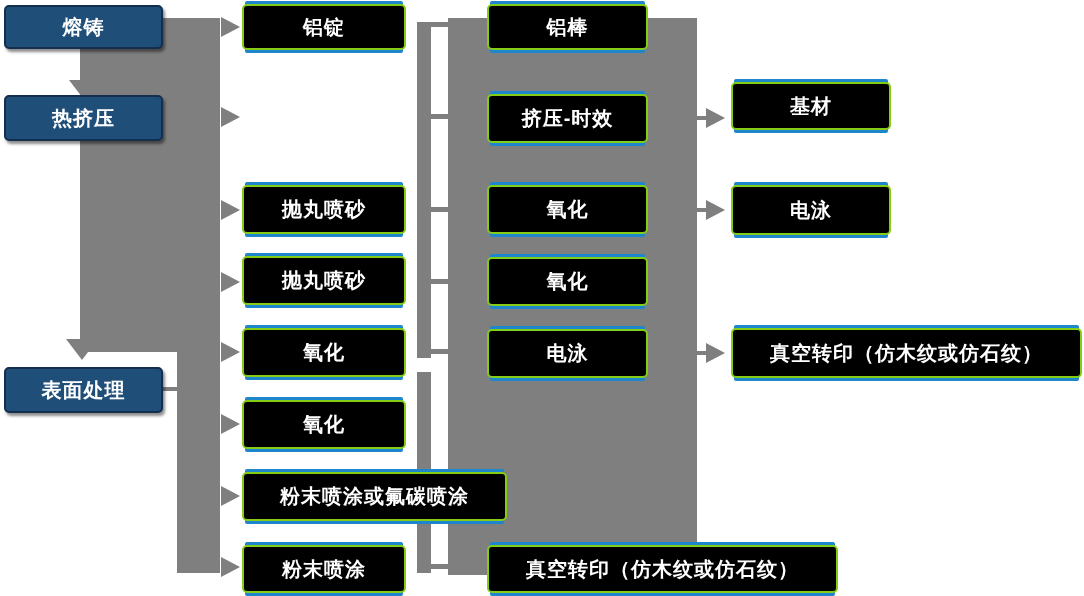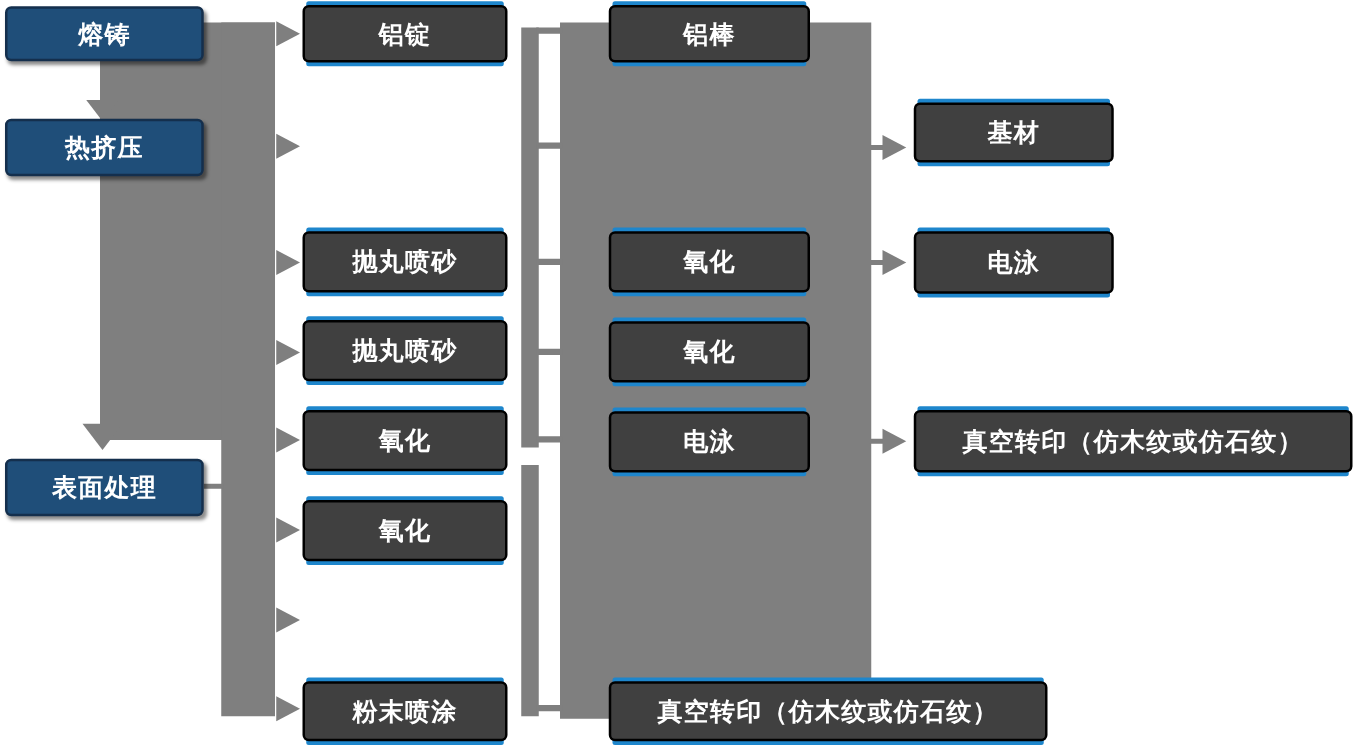--- a/index.html
+++ b/index.html
@@ -11,21 +11,21 @@
   .node{
     position:absolute;display:flex;align-items:center;justify-content:center;
     color:#ffffff;font-weight:bold;font-size:20px;letter-spacing:1px;
     border-radius:5px;z-index:2;box-sizing:border-box;white-space:nowrap;
   }
   .dark{
     background:#1F4E79;border:2px solid #142F4D;
     box-shadow:2px 3px 3px rgba(0,0,0,0.45);
   }
   .bright{
-    background:#404040;border:2px solid #000000;
+    background:#000000;border:2px solid #84cc16;
     box-shadow:0 -6px 0 -3px #1E86CC, 0 6px 0 -3px #1E86CC;
   }
   
   .p-c1r1{left:4px;top:5px;width:159px;height:44px}
   .p-c1r2{left:4px;top:95px;width:159px;height:46px}
   .p-c1r3{left:4px;top:367px;width:159px;height:46px}
   .p-c2r1{left:242px;top:4px;width:164px;height:46px}
   .p-c2r2{left:242px;top:94px;width:164px;height:49px}
   .p-c2r3{left:242px;top:185px;width:164px;height:49px}
   .p-c2r4{left:242px;top:256px;width:164px;height:49px}
@@ -109,23 +109,25 @@
 
   <div class="node dark p-c1r1">熔铸</div>
   <div class="node dark p-c1r3">表面处理</div>
   <div class="node dark p-c1r2">热挤压</div>
 
   <div class="node bright p-c2r1">铝锭</div>
   <div class="node bright p-c2r3">抛丸喷砂</div>
   <div class="node bright p-c2r4">抛丸喷砂</div>
   <div class="node bright p-c2r5">氧化</div>
   <div class="node bright p-c2r6">氧化</div>
+  <div class="node bright p-c2r7">粉末喷涂或氟碳喷涂</div>
   <div class="node bright p-c3r1">铝棒</div>
 
   <div class="node bright p-c2r8">粉末喷涂</div>
+  <div class="node bright p-c3r2">挤压-时效</div>
   <div class="node bright p-c3r3">氧化</div>
   <div class="node bright p-c3r4">氧化</div>
   <div class="node bright p-c3r5">电泳</div>
   <div class="node bright p-c3r6">真空转印（仿木纹或仿石纹）</div>
 
   <div class="node bright p-c4r1">基材</div>
   <div class="node bright p-c4r2">电泳</div>
   <div class="node bright p-c4r3">真空转印（仿木纹或仿石纹）</div>
 
 </div>

